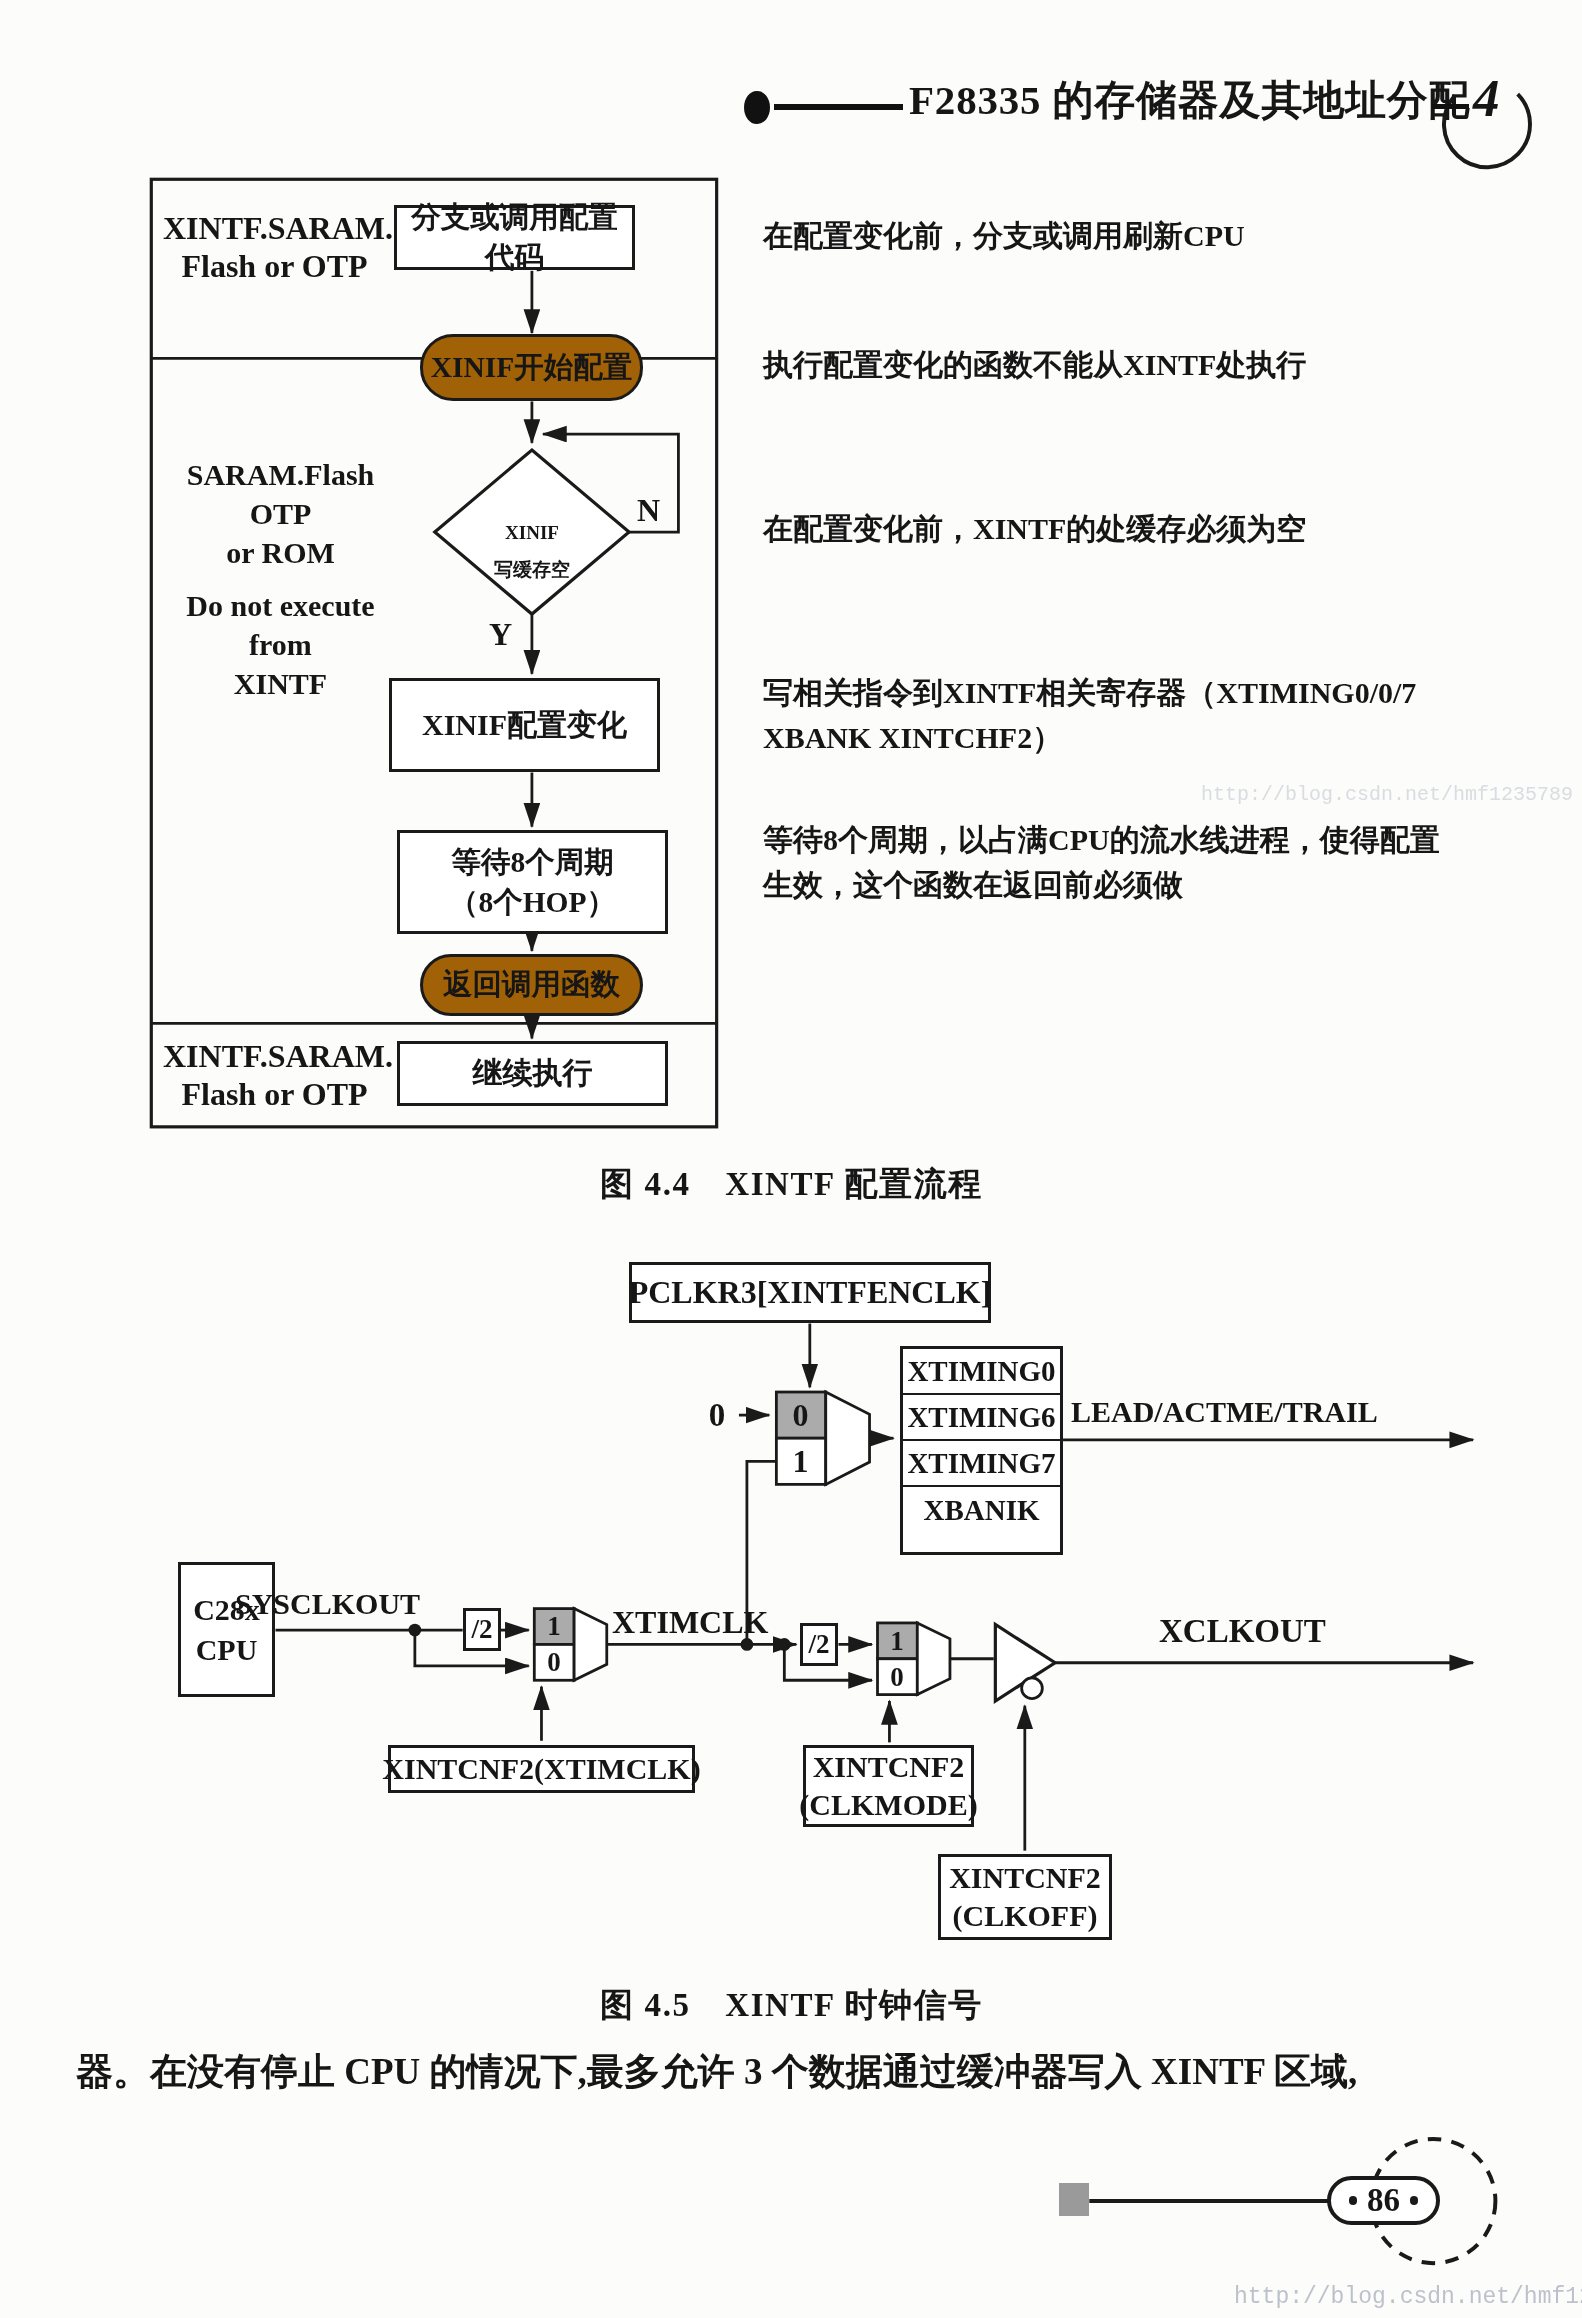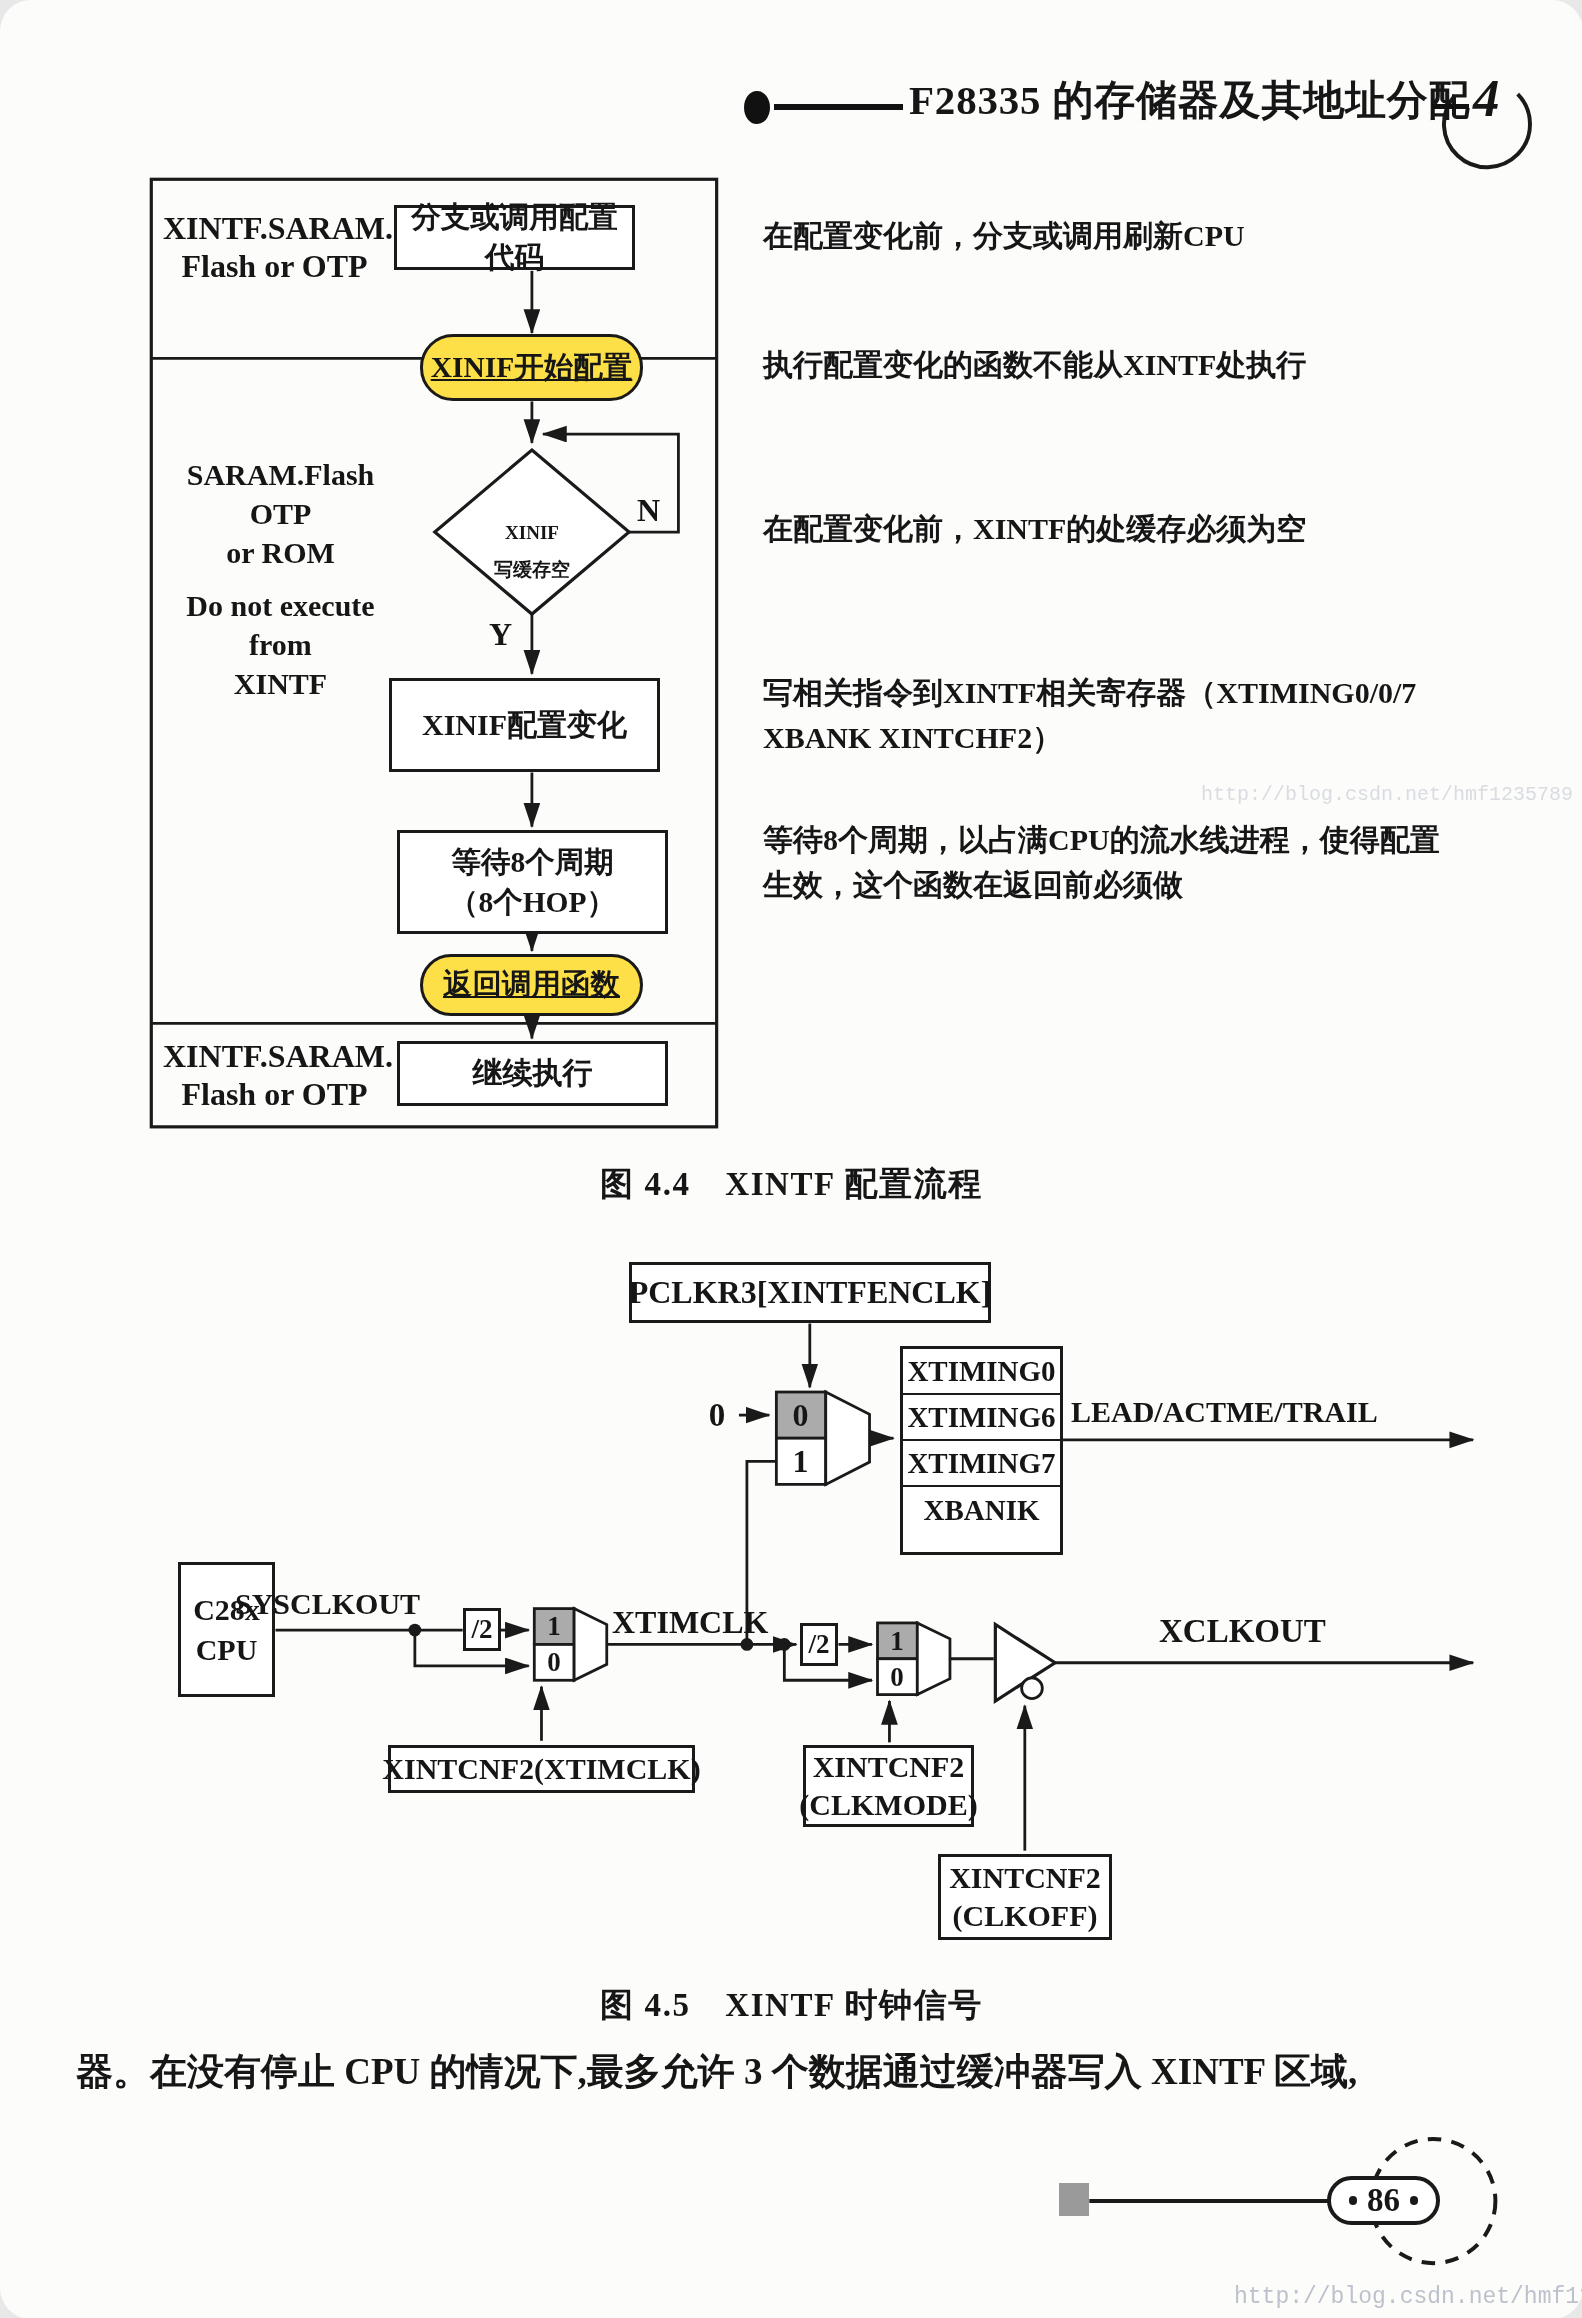--- a/index.html
+++ b/index.html
@@ -1,24 +1,24 @@
 <!DOCTYPE html>
 <html style="font-size:12.7px"><head>
 <meta charset="utf-8">
 <style>
   html,body{margin:0;padding:0;background:#e8e8e8;}
   #page{position:relative;width:1583px;height:2319px;background:#fcfcfb;overflow:hidden;
-        font-family:"Liberation Serif","DejaVu Serif",serif;color:#161616;border-radius:31px;}
+        font-family:"Liberation Serif","DejaVu Serif",serif;color:#161616;}
   .abs{position:absolute;}
   .overlay{position:absolute;left:0;top:0;pointer-events:none;}
   .t{font-weight:bold;text-align:center;}
   .box{border:3.2px solid #1a1a1a;background:#fff;display:flex;align-items:center;justify-content:center;
        flex-direction:column;text-align:center;font-weight:bold;box-sizing:border-box;}
-  .oval{border:3.2px solid #1a1a1a;background:#fde047;display:flex;align-items:center;justify-content:center;
-        box-sizing:border-box;font-weight:bold;text-decoration:underline;}
+  .oval{border:3.2px solid #1a1a1a;background:#a16207;display:flex;align-items:center;justify-content:center;
+        box-sizing:border-box;font-weight:bold;}
   .ann{font-size:30px;font-weight:600;line-height:45px;white-space:nowrap;}
   .cap{left:0;width:1583px;text-align:center;font-size:33px;font-weight:bold;letter-spacing:1.6px;}
   .muxd{display:flex;align-items:center;justify-content:center;font-weight:bold;font-size:30px;}
   .stack{border:3.2px solid #1a1a1a;background:#fff;box-sizing:border-box;}
   .srow{height:46px;border-bottom:2.4px solid #1a1a1a;box-sizing:border-box;display:flex;
         align-items:center;justify-content:center;font-weight:bold;font-size:29px;}
   .srow:last-of-type{border-bottom:none;}
   .wm{color:rgba(176,182,194,0.85);font-family:"Liberation Mono","DejaVu Sans Mono",monospace;}
   .pill{border:4px solid #1a1a1a;border-radius:26px;background:#fff;display:flex;align-items:center;
         justify-content:center;gap:9.6px;box-sizing:border-box;}

